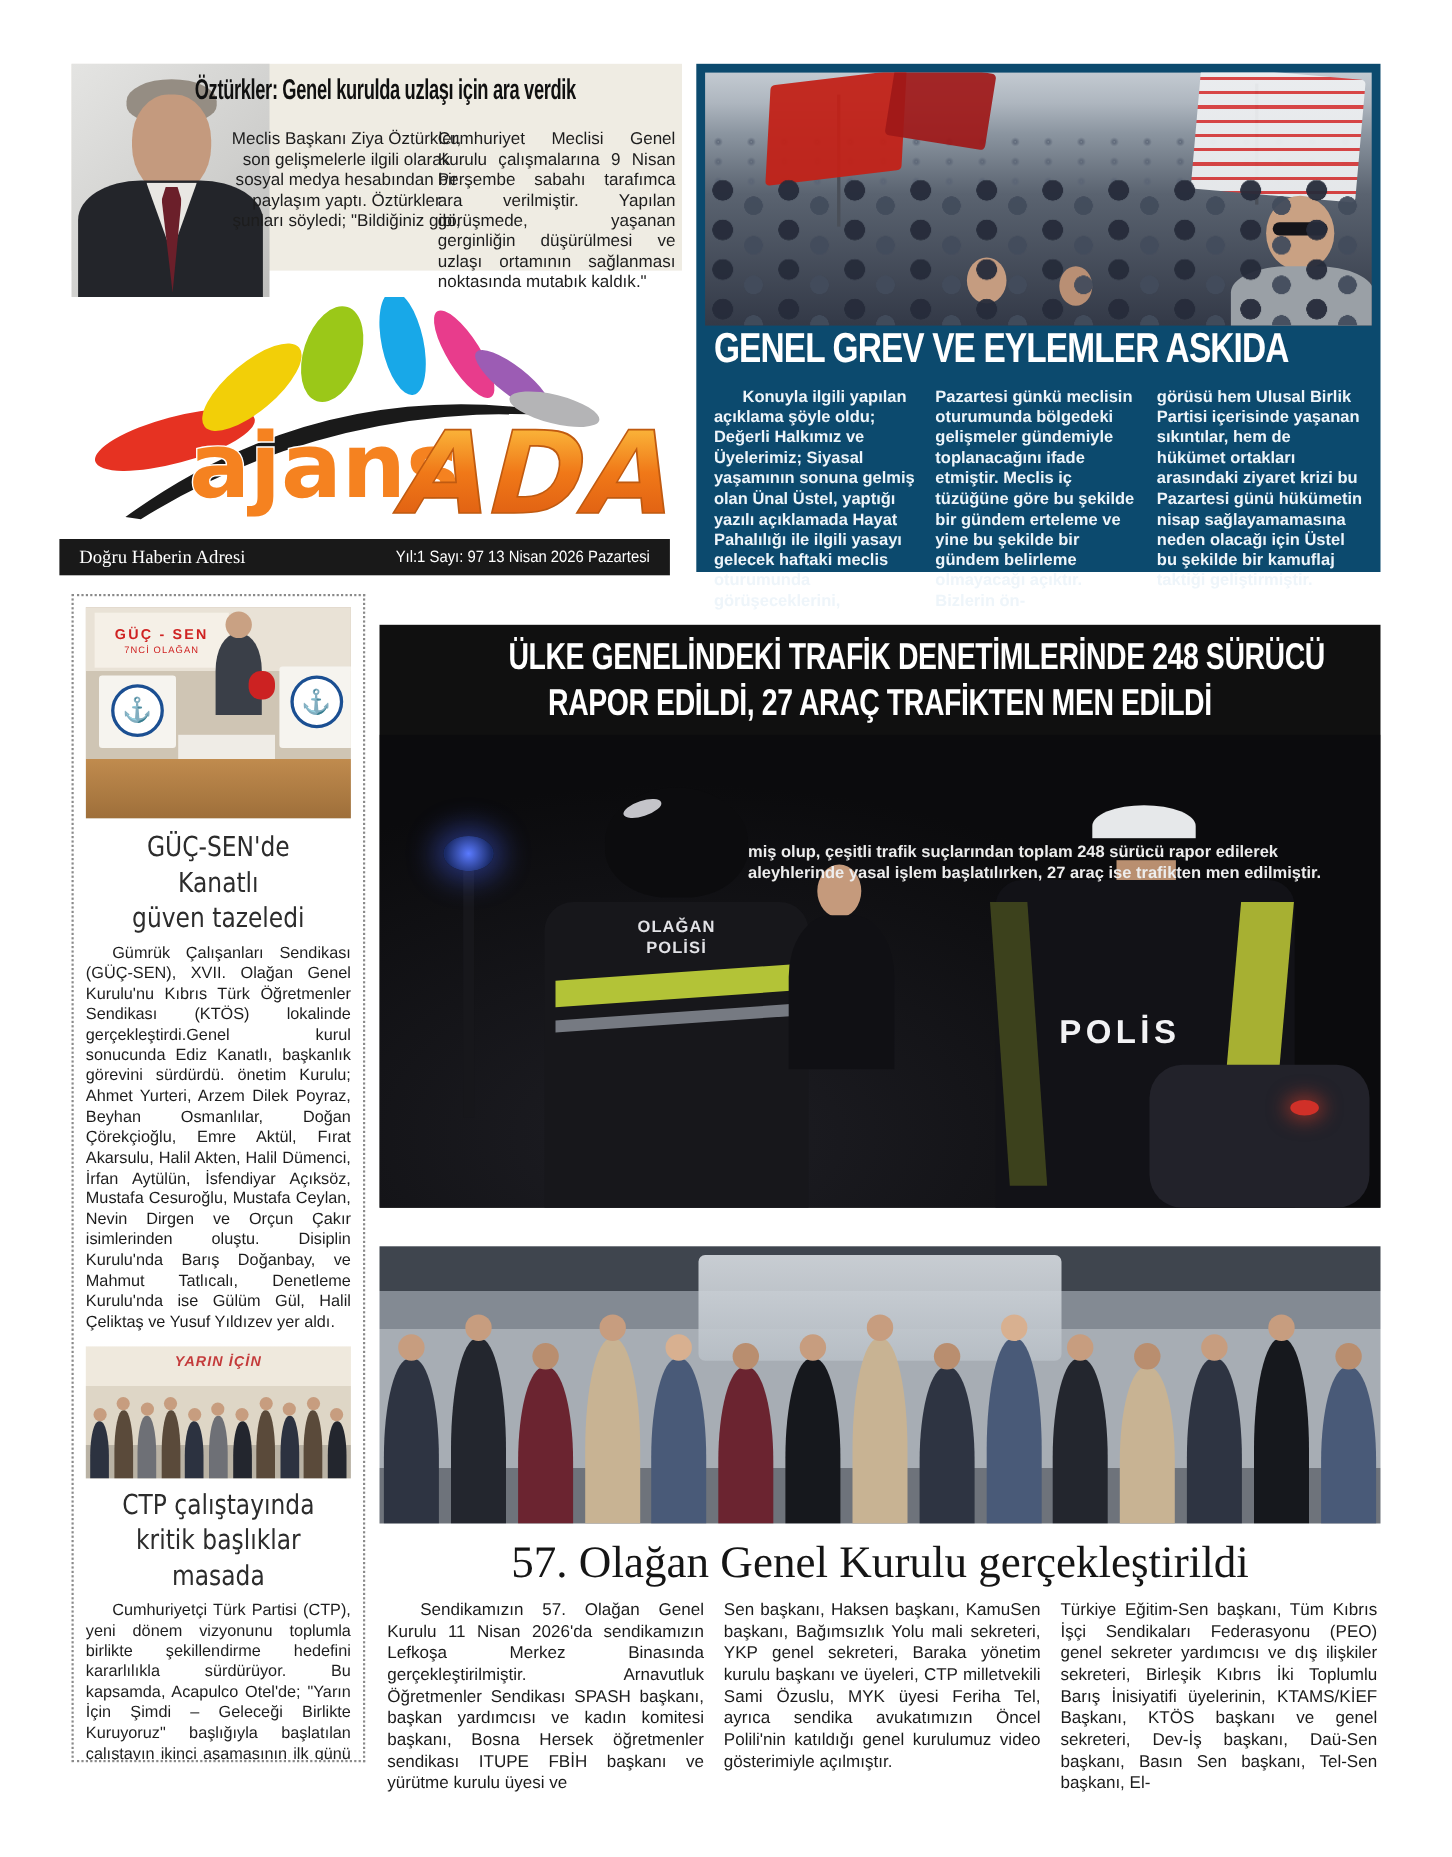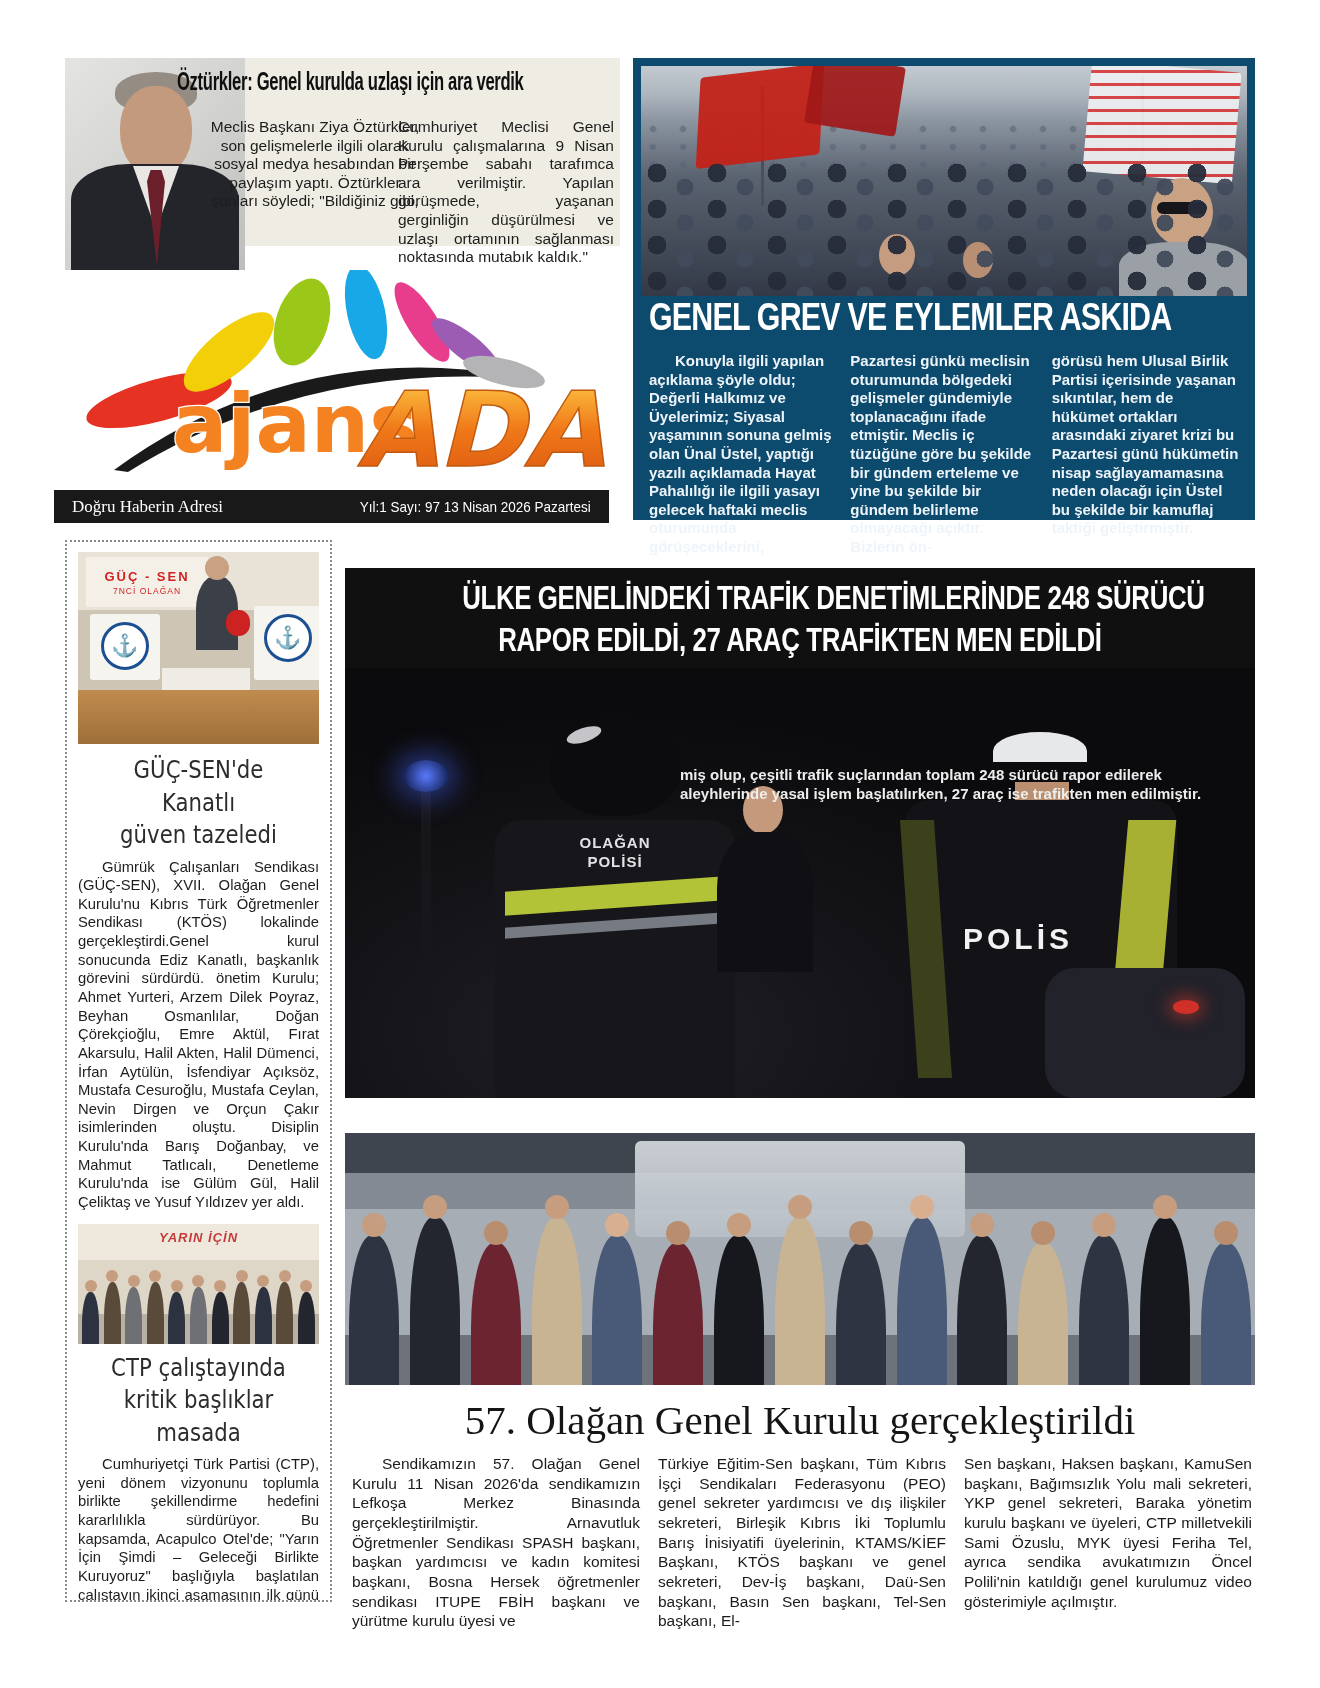--- a/index.html
+++ b/index.html
@@ -327,18 +327,18 @@
           <span class="person"></span>
           <span class="person"></span>
           <span class="person"></span>
           <span class="person"></span>
           <span class="person"></span>
         </div>
     </div>
     <h2 class="kurul-headline">57. Olağan Genel Kurulu gerçekleştirildi</h2>
     <div class="kurul-cols">
       <p class="ind">Sendikamızın 57. Olağan Genel Kurulu 11 Nisan 2026'da sendikamızın Lefkoşa Merkez Binasında gerçekleştirilmiştir.  Arnavutluk Öğretmenler Sendikası SPASH başkanı, başkan yardımcısı ve kadın komitesi başkanı, Bosna Hersek öğretmenler sendikası ITUPE FBİH başkanı ve yürütme kurulu üyesi ve</p>
+      <p>Sen başkanı, Haksen başkanı, KamuSen başkanı, Bağımsızlık Yolu mali sekreteri, YKP genel sekreteri, Baraka yönetim kurulu başkanı ve üyeleri, CTP milletvekili Sami Özuslu, MYK üyesi Feriha Tel, ayrıca sendika avukatımızın Öncel Polili'nin katıldığı genel kurulumuz video gösterimiyle açılmıştır.</p>
       <p>Türkiye Eğitim-Sen başkanı, Tüm Kıbrıs İşçi Sendikaları Federasyonu (PEO) genel sekreter yardımcısı ve dış ilişkiler sekreteri, Birleşik Kıbrıs İki Toplumlu Barış İnisiyatifi üyelerinin, KTAMS/KİEF Başkanı, KTÖS başkanı ve genel sekreteri, Dev-İş başkanı, Daü-Sen başkanı, Basın Sen başkanı, Tel-Sen başkanı, El-</p>
-      <p>Sen başkanı, Haksen başkanı, KamuSen başkanı, Bağımsızlık Yolu mali sekreteri, YKP genel sekreteri, Baraka yönetim kurulu başkanı ve üyeleri, CTP milletvekili Sami Özuslu, MYK üyesi Feriha Tel, ayrıca sendika avukatımızın Öncel Polili'nin katıldığı genel kurulumuz video gösterimiyle açılmıştır.</p>
     </div>
   </section>
 
 </div>
 
 </body></html>

